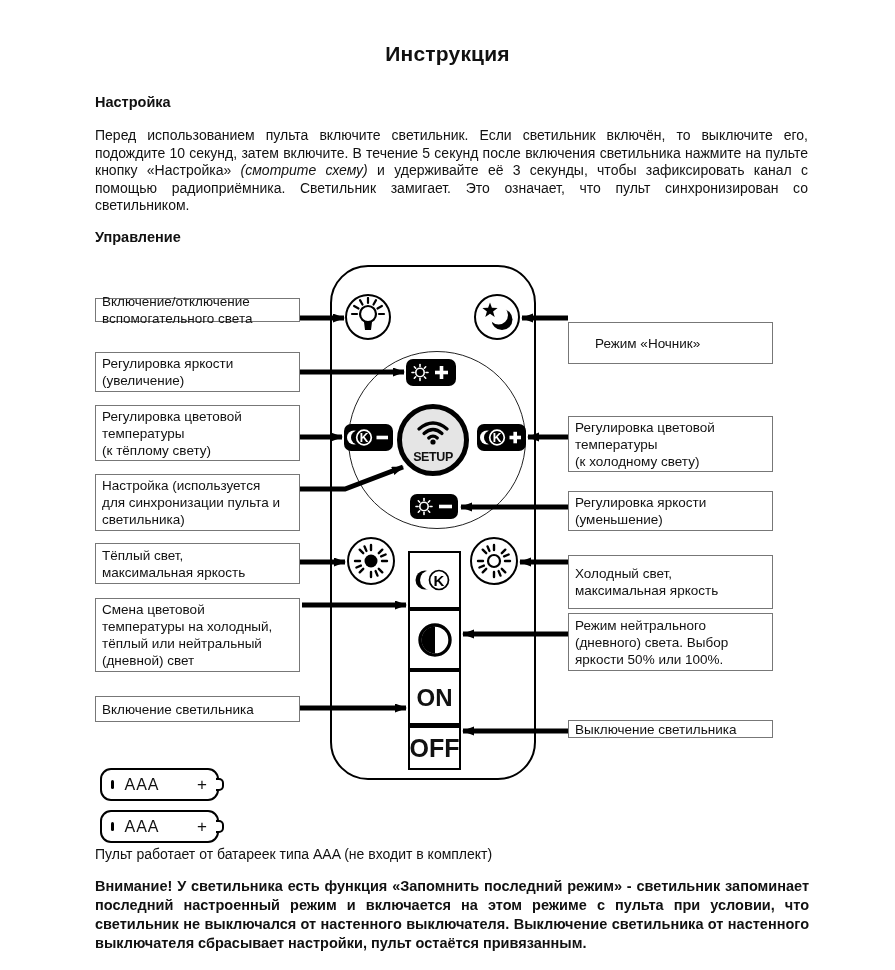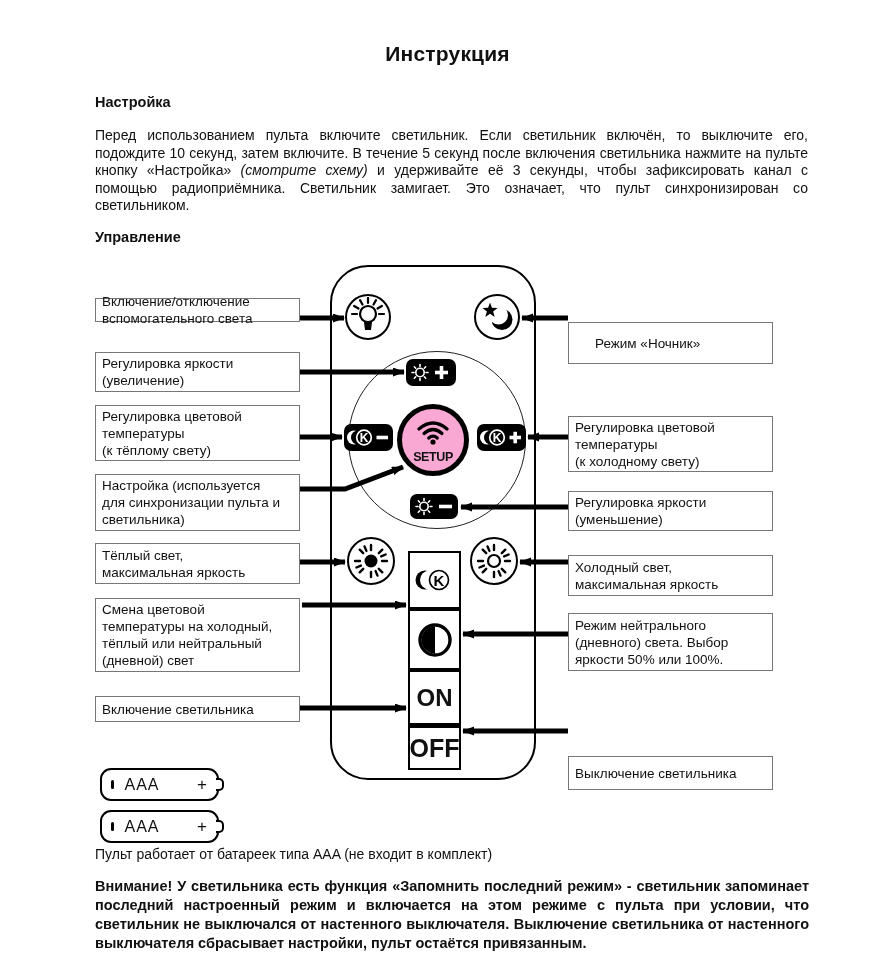--- a/index.html
+++ b/index.html
@@ -11,21 +11,21 @@
   .h{font-weight:bold;font-size:14.5px;}
   .par{font-size:14px;line-height:17.6px;text-align:justify;}
   .lbl{border:1px solid #777;background:#fff;padding:2px 6px;font-size:13.5px;line-height:17px;
        white-space:pre-line;display:flex;flex-direction:column;justify-content:center;}
   .lbl-l{left:95px;width:205px;}
   .lbl-r{left:568px;width:205px;}
   .remote{left:330px;top:265px;width:206px;height:515px;border:2.4px solid #000;border-radius:38px;background:#fff;}
   .circ{border:2.2px solid #000;border-radius:50%;background:#fff;display:flex;align-items:center;justify-content:center;}
   .pad{left:348px;top:351px;width:178px;height:178px;border:1.5px solid #222;border-radius:50%;background:#fff;}
   .pill{background:#000;border-radius:7px;display:flex;align-items:center;justify-content:center;}
-  .setupring{left:397px;top:404px;width:72px;height:72px;border:5px solid #000;border-radius:50%;background:#f9a8d4;
+  .setupring{left:397px;top:404px;width:72px;height:72px;border:5px solid #000;border-radius:50%;background:#e5e5e5;
              display:flex;flex-direction:column;align-items:center;justify-content:center;gap:6px;}
   .setuptxt{font-size:12.5px;font-weight:bold;letter-spacing:-0.4px;margin-top:-1px;}
   .col{left:408px;top:551px;width:53px;height:219px;border:2px solid #000;background:#fff;display:flex;flex-direction:column;}
   .cell{display:flex;align-items:center;justify-content:center;background:#fff;}
   .c1{flex:0 0 54px;}
   .c2{flex:0 0 61px;border-top:4px solid #000;}
   .c3{flex:0 0 55px;border-top:4px solid #000;font-weight:bold;font-size:24px;}
   .c4{flex:0 0 45px;border-top:5px solid #000;font-weight:bold;font-size:25px;}
   .bat{left:100px;width:119px;height:33px;border:2.5px solid #000;border-radius:11px;background:#fff;
        display:flex;align-items:center;}
@@ -69,26 +69,26 @@
 температуры на холодный,
 тёплый или нейтральный
 (дневной) свет</div>
 
   <div class="abs lbl lbl-r" style="top:322px;height:42px;padding-left:26px;">Режим «Ночник»</div>
   <div class="abs lbl lbl-r" style="top:416px;height:56px;">Регулировка цветовой
 температуры
 (к холодному свету)</div>
   <div class="abs lbl lbl-r" style="top:491px;height:40px;">Регулировка яркости
 (уменьшение)</div>
-  <div class="abs lbl lbl-r" style="top:555px;height:41px;">Холодный свет,
+  <div class="abs lbl lbl-r" style="top:555px;height:54px;">Холодный свет,
 максимальная яркость</div>
   <div class="abs lbl lbl-r" style="top:613px;height:58px;">Режим нейтрального
 (дневного) света. Выбор
 яркости 50% или 100%.</div>
-  <div class="abs lbl lbl-r" style="top:720px;height:34px;margin-top:36px;">Выключение светильника</div>
+  <div class="abs lbl lbl-r" style="top:720px;height:18px;">Выключение светильника</div>
 
   <div class="abs circ" style="left:345px;top:294px;width:46px;height:46px;">
     <span>
       <svg width="40" height="40" viewBox="0 0 40 40">
         <g stroke="#000" stroke-width="2.2" stroke-linecap="round">
           <line x1="31" y1="17" x2="36" y2="17"></line>
             <line x1="29.5" y1="11.5" x2="33.9" y2="9"></line>
           <line x1="25.5" y1="7.5" x2="28" y2="3.1"></line>
             <line x1="20" y1="6" x2="20" y2="1"></line>
           <line x1="14.5" y1="7.5" x2="12" y2="3.1"></line>

